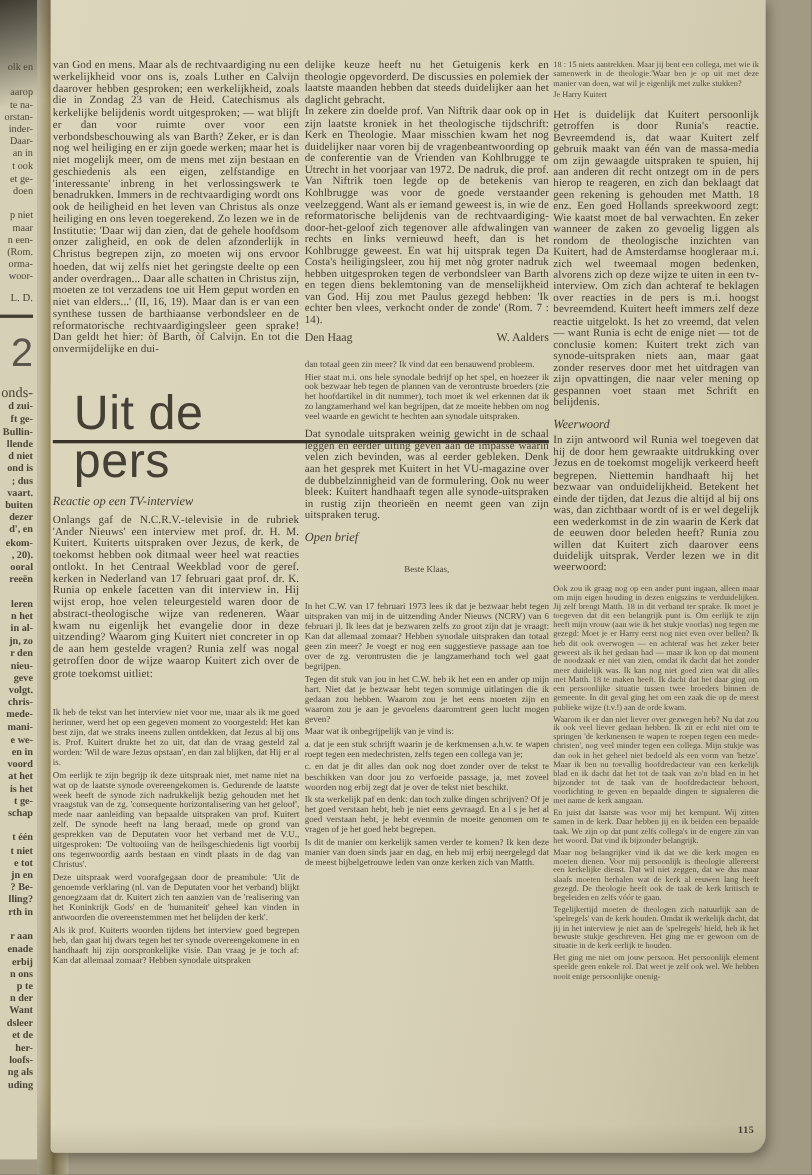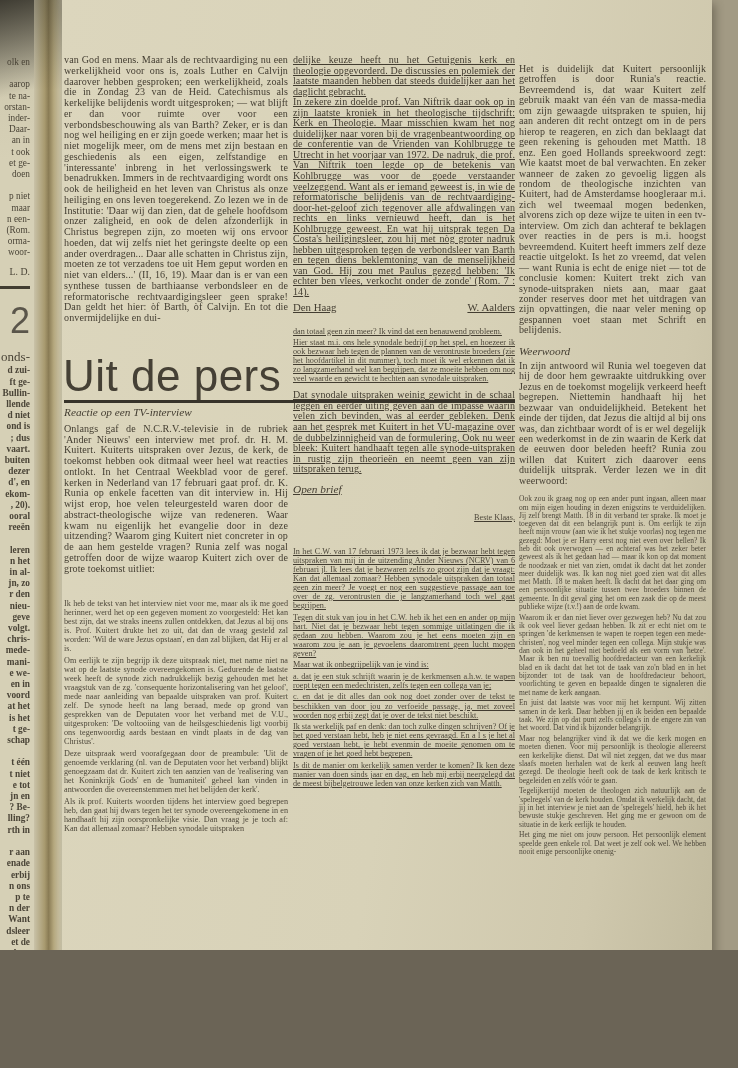--- a/index.html
+++ b/index.html
@@ -1,60 +1,60 @@
 <!DOCTYPE html>
 <html><head>
 <meta charset="utf-8">
 <style>
   *{margin:0;padding:0;box-sizing:border-box;}
   html,body{background:#6b6456;}
-  .scan{position:relative;width:738px;height:950px;background:#a29a84;overflow:hidden;
+  .scan{position:relative;width:738px;height:1068px;background:#a29a84;overflow:hidden;
         font-family:"Liberation Serif","DejaVu Serif",serif;}
   
   .facing{position:absolute;left:0;top:0;width:34px;height:1054px;
           background:linear-gradient(180deg,#b5af98 0,#d1cbb1 90px,#d6d0b6 160px,#d6d0b6 100%);}
   .facing::before{content:"";position:absolute;left:0;top:0;width:100%;height:150px;
           background:linear-gradient(165deg,rgba(42,40,33,.85),rgba(42,40,33,0) 62%);}
   .facing-text{position:relative;color:#4a4437;text-align:right;padding-right:4px;}
   .f-top{margin-top:57px;font-size:9.3px;line-height:11.2px;white-space:pre-line;}
   .f-init{margin-top:7px;font-size:9.8px;}
   .f-rule{width:30px;height:3.5px;background:#413d31;margin:9px 2px 0 auto;}
   .f-num{margin-top:14px;font-size:36px;line-height:36px;font-family:"Liberation Sans","DejaVu Sans",sans-serif;color:#5a554a;}
   .f-mid{margin-top:12px;font-size:13px;line-height:11.2px;}
   .f-bot{margin-top:3px;font-size:9.3px;line-height:11.2px;white-space:pre-line;font-weight:bold;}
   
   .gutter{position:absolute;left:34px;top:0;width:28px;height:1068px;
           background:linear-gradient(90deg,#c9c2a8 0%,#a89a6f 38%,#8a7c55 52%,#b3a67c 70%,#d5cfb5 100%);}
   .gutter::after{content:"";position:absolute;inset:0;
           background:linear-gradient(180deg,rgba(40,38,30,.35),rgba(40,38,30,0) 90px,rgba(40,38,30,0) 92%,rgba(40,38,30,.25));}
   
-  .page{position:absolute;left:62px;top:0;width:650px;height:1048px;
+  .page{position:absolute;left:46px;top:0;width:650px;height:1048px;
         background:linear-gradient(100deg,#dcd6bd 0%,#d8d2b8 55%,#cfc8ad 82%,#c2bb9f 97%);
         border-radius:0 0 16px 4px;box-shadow:3px 4px 10px rgba(55,50,38,.45);}
   .page::after{content:"";position:absolute;left:0;bottom:0;width:100%;height:26px;border-radius:inherit;
         background:linear-gradient(180deg,rgba(110,100,70,0),rgba(110,100,70,.18));pointer-events:none;}
   .col{position:absolute;top:55px;color:#433d31;}
   .col1{left:2px;width:224px;}
-  .col2{left:231px;width:222px;text-decoration:underline;}
+  .col2{left:231px;width:222px;}
   .col3{left:457px;width:187px;}
   .body{font-size:10.1px;line-height:10.75px;text-align:justify;letter-spacing:.08px;}
   .col2 .body{font-size:10px;line-height:10.55px;}
   .col3 .body{font-size:10px;line-height:10.45px;}
   .small{font-size:8.2px;line-height:9.05px;text-align:justify;color:#4e483b;margin-bottom:2.5px;}
   .col3 .small{font-size:7.5px;line-height:8.3px;}
   .heading{font-family:"Liberation Sans","DejaVu Sans",sans-serif;font-weight:400;font-size:44px;line-height:44px;
-           letter-spacing:.5px;color:#454035;margin:30px 0 8px -1px;}
+           letter-spacing:.5px;color:#454035;margin:30px 0 8px -1px;padding-left:20px;}
   .subhead{font-style:italic;font-weight:normal;font-size:11.3px;line-height:13px;color:#433d31;margin-bottom:5px;}
   .sig{display:flex;justify-content:space-between;font-size:10.8px;margin-top:3px;}
   .rule-main{position:absolute;left:2px;top:400px;width:451px;height:3.2px;background:#37332a;}
   .qblock{margin-top:25px;}
   .col2 .qtop{margin-top:14px;}
   .col2 .bmid{margin-top:7px;}
   .col2 .subhead{margin:8px 0 3px;}
-  .col2 .salut{margin-top:17px;margin-bottom:6px;text-align:right;}
+  .col2 .salut{margin-top:17px;margin-bottom:6px;text-align:center;}
   .col3 .sender{text-align:left;margin-top:1px;}
   .col3 .body1{margin-top:9px;}
   .col3 .subhead{margin:9px 0 3px;}
   .col3 .letter{margin-top:9px;}
   .pagenum{position:absolute;left:625px;top:1022px;font-size:9px;font-weight:bold;letter-spacing:.6px;color:#3f3a2e;}
 </style>
 </head>
 <body>
 
 <div class="scan">
@@ -180,20 +180,24 @@
         <p class="small">Tegen dit stuk van jou in het C.W. heb ik het een en ander op mijn hart. Niet dat je bezwaar hebt tegen sommige uitlatingen die ik gedaan zou hebben. Waarom zou je het eens moeten zijn en waarom zou je aan je gevoelens daaromtrent geen lucht mogen geven?</p>
         <p class="small">Maar wat ik onbegrijpelijk van je vind is:</p>
         <p class="small">a. dat je een stuk schrijft waarin je de kerkmensen a.h.w. te wapen roept tegen een medechristen, zelfs tegen een collega van je;</p>
         <p class="small">c. en dat je dit alles dan ook nog doet zonder over de tekst te beschikken van door jou zo verfoeide passage, ja, met zoveel woorden nog erbij zegt dat je over de tekst niet beschikt.</p>
         <p class="small">Ik sta werkelijk paf en denk: dan toch zulke dingen schrijven? Of je het goed verstaan hebt, heb je niet eens gevraagd. En a l s je het al goed verstaan hebt, je hebt evenmin de moeite genomen om te vragen of je het goed hebt begrepen.</p>
         <p class="small">Is dit de manier om kerkelijk samen verder te komen? Ik ken deze manier van doen sinds jaar en dag, en heb mij erbij neergelegd dat de meest bijbelgetrouwe leden van onze kerken zich van Matth.</p>
       </div>
     </div>
 
     <div class="col col3">
+      <div class="qblock" style="margin-top:0">
+        <p class="small">18 : 15 niets aantrekken. Maar jij bent een collega, met wie ik samenwerk in de theologie.'Waar ben je op uit met deze manier van doen, wat wil je eigenlijk met zulke stukken?</p>
+        <p class="small sender">Je Harry Kuitert</p>
+      </div>
       <p class="body body1">Het is duidelijk dat Kuitert persoonlijk getroffen is door Runia's reactie. Bevreemdend is, dat waar Kuitert zelf gebruik maakt van één van de massa-media om zijn gewaagde uitspraken te spuien, hij aan anderen dit recht ontzegt om in de pers hierop te reageren, en zich dan beklaagt dat geen rekening is gehouden met Matth. 18 enz. Een goed Hollands spreekwoord zegt: Wie kaatst moet de bal verwachten. En zeker wanneer de zaken zo gevoelig liggen als rondom de theologische inzichten van Kuitert, had de Amsterdamse hoogleraar m.i. zich wel tweemaal mogen bedenken, alvorens zich op deze wijze te uiten in een tv-interview. Om zich dan achteraf te beklagen over reacties in de pers is m.i. hoogst bevreemdend. Kuitert heeft immers zelf deze reactie uitgelokt. Is het zo vreemd, dat velen — want Runia is echt de enige niet — tot de conclusie komen: Kuitert trekt zich van synode-uitspraken niets aan, maar gaat zonder reserves door met het uitdragen van zijn opvattingen, die naar veler mening op gespannen voet staan met Schrift en belijdenis.</p>
       <h3 class="subhead">Weerwoord</h3>
       <p class="body">In zijn antwoord wil Runia wel toegeven dat hij de door hem gewraakte uitdrukking over Jezus en de toekomst mogelijk verkeerd heeft begrepen. Niettemin handhaaft hij het bezwaar van onduidelijkheid. Betekent het einde der tijden, dat Jezus die altijd al bij ons was, dan zichtbaar wordt of is er wel degelijk een wederkomst in de zin waarin de Kerk dat de eeuwen door beleden heeft? Runia zou willen dat Kuitert zich daarover eens duidelijk uitsprak. Verder lezen we in dit weerwoord:</p>
       <div class="qblock letter">
         <p class="small">Ook zou ik graag nog op een ander punt ingaan, alleen maar om mijn eigen houding in dezen enigszins te verduidelijken. Jij zelf brengt Matth. 18 in dit verband ter sprake. Ik moet je toegeven dat dit een belangrijk punt is. Om eerlijk te zijn heeft mijn vrouw (aan wie ik het stukje voorlas) nog tegen me gezegd: Moet je er Harry eerst nog niet even over bellen? Ik heb dit ook overwogen — en achteraf was het zeker beter geweest als ik het gedaan had — maar ik kon op dat moment de noodzaak er niet van zien, omdat ik dacht dat het zonder meer duidelijk was. Ik kan nog niet goed zien wat dit alles met Matth. 18 te maken heeft. Ik dacht dat het daar ging om een persoonlijke situatie tussen twee broeders binnen de gemeente. In dit geval ging het om een zaak die op de meest publieke wijze (t.v.!) aan de orde kwam.</p>
         <p class="small">Waarom ik er dan niet liever over gezwegen heb? Nu dat zou ik ook veel liever gedaan hebben. Ik zit er echt niet om te springen 'de kerkmensen te wapen te roepen tegen een mede-christen', nog veel minder tegen een collega. Mijn stukje was dan ook in het geheel niet bedoeld als een vorm van 'hetze'. Maar ik ben nu toevallig hoofdredacteur van een kerkelijk blad en ik dacht dat het tot de taak van zo'n blad en in het bijzonder tot de taak van de hoofdredacteur behoort, voorlichting te geven en bepaalde dingen te signaleren die met name de kerk aangaan.</p>
         <p class="small">En juist dat laatste was voor mij het kernpunt. Wij zitten samen in de kerk. Daar hebben jij en ik beiden een bepaalde taak. We zijn op dat punt zelfs collega's in de engere zin van het woord. Dat vind ik bijzonder belangrijk.</p>
         <p class="small">Maar nog belangrijker vind ik dat we die kerk mogen en moeten dienen. Voor mij persoonlijk is theologie allereerst een kerkelijke dienst. Dat wil niet zeggen, dat we dus maar slaafs moeten herhalen wat de kerk al eeuwen lang heeft gezegd. De theologie heeft ook de taak de kerk kritisch te begeleiden en zelfs vóór te gaan.</p>
         <p class="small">Tegelijkertijd moeten de theologen zich natuurlijk aan de 'spelregels' van de kerk houden. Omdat ik werkelijk dacht, dat jij in het interview je niet aan de 'spelregels' hield, heb ik het bewuste stukje geschreven. Het ging me er gewoon om de situatie in de kerk eerlijk te houden.</p>
         <p class="small">Het ging me niet om jouw persoon. Het persoonlijk element speelde geen enkele rol. Dat weet je zelf ook wel. We hebben nooit enige persoonlijke onenig-</p>

